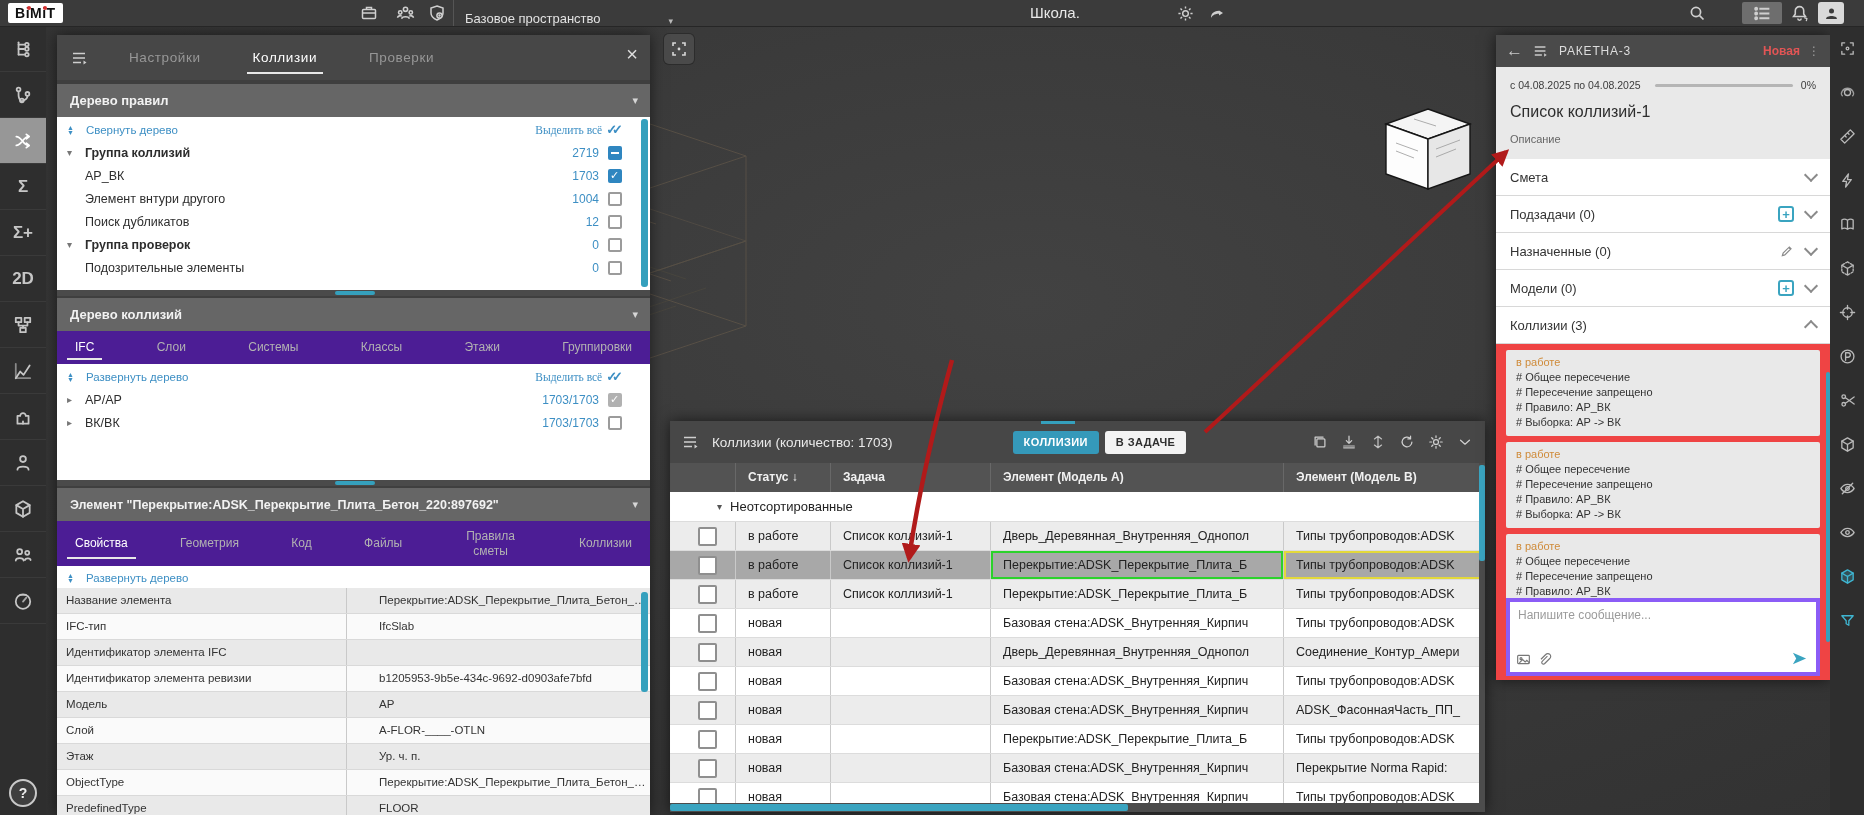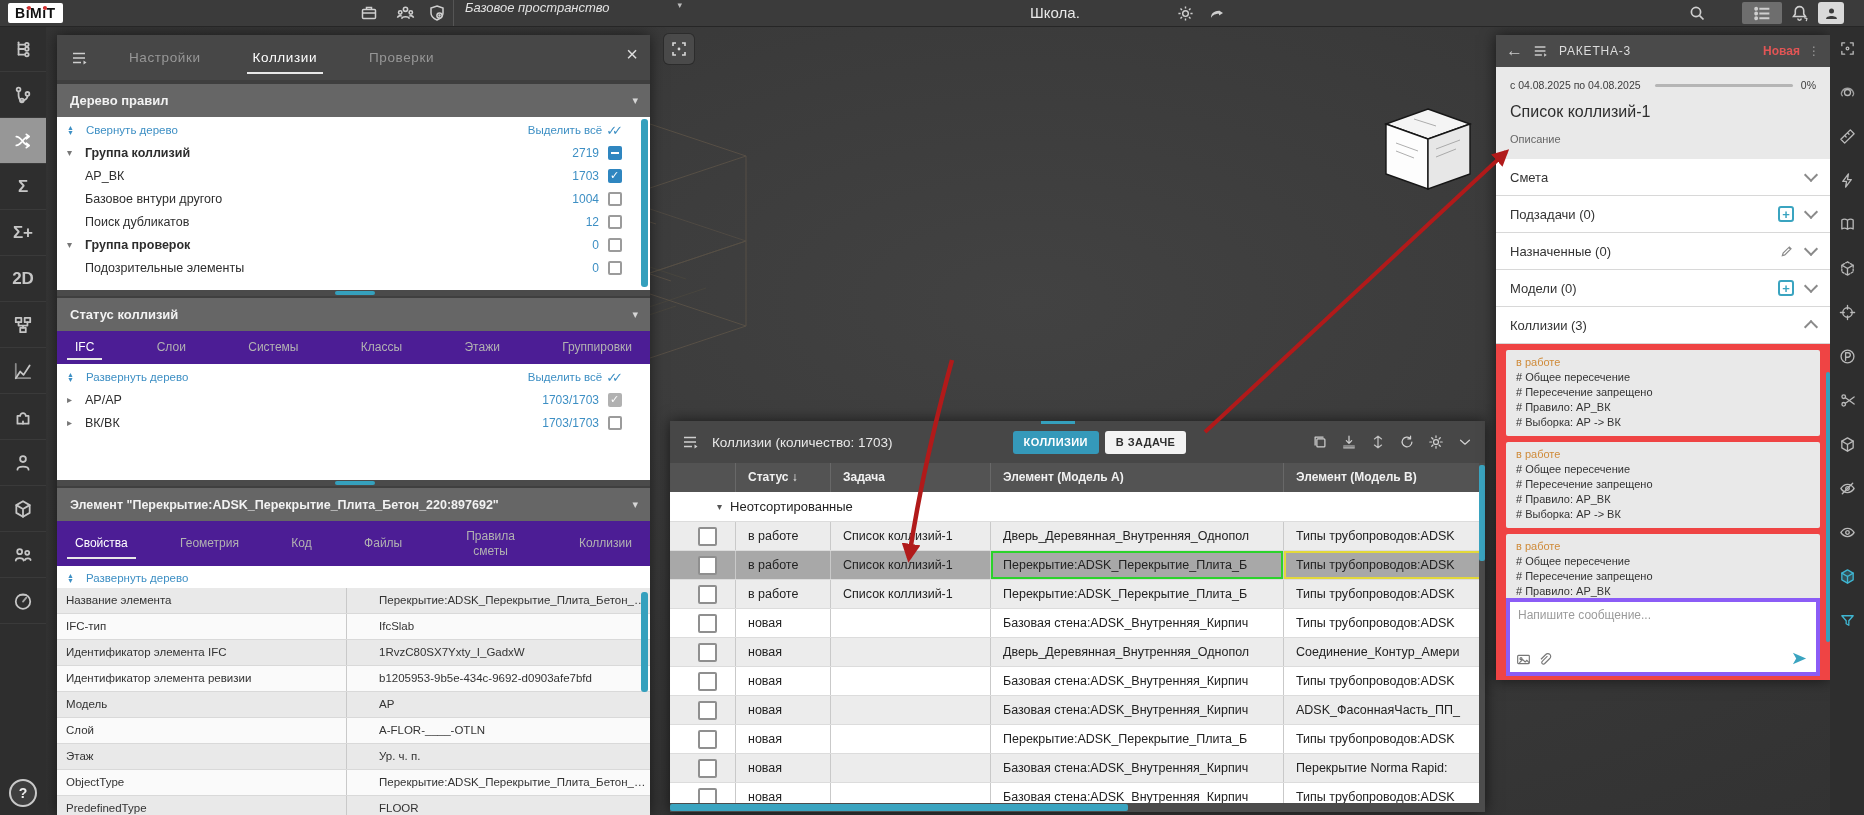--- a/index.html
+++ b/index.html
@@ -7,21 +7,21 @@
        font-family:"Liberation Sans","DejaVu Sans",sans-serif;-webkit-font-smoothing:antialiased;}
   svg{display:block}
   
   .topbar{position:absolute;left:0;top:0;width:1864px;height:26px;background:#3b3b3b;border-bottom:1px solid #262626;z-index:40;}
   .topbar .logo{position:absolute;left:8px;top:3px;height:20px;background:#fff;color:#101010;font-weight:bold;
     font-size:14px;line-height:20px;padding:0 7px;border-radius:2px;letter-spacing:.5px;cursor:pointer;}
   .logo .it{position:relative;}
   .logo .it::after{content:"";position:absolute;left:1px;top:1px;width:4px;height:4px;background:#d63030;border-radius:50%;}
   .tbtn{position:absolute;top:2px;width:26px;height:22px;display:flex;align-items:center;justify-content:center;color:#cfcfcf;cursor:pointer;}
   .tb-sep{position:absolute;left:453px;top:0;width:1px;height:26px;background:#555;}
-  .workspace{position:absolute;left:465px;top:0;height:26px;display:flex;align-items:flex-start;gap:8px;color:#e2e2e2;font-size:13px;cursor:pointer;font-style:italic;}
+  .workspace{position:absolute;left:465px;top:0;height:26px;display:flex;align-items:flex-end;gap:8px;color:#e2e2e2;font-size:13px;cursor:pointer;}
   .workspace .dd{font-size:9px;color:#bbb;margin-left:60px;}
   .tb-title{position:absolute;left:1000px;top:0;width:110px;height:26px;line-height:26px;text-align:center;color:#e8e8e8;font-size:15px;}
   .tbtn.active-ws{background:#6e6e6e;border-radius:2px;}
   .userbox{position:absolute;left:1818px;top:2px;width:26px;height:22px;background:#d9d9d9;border-radius:3px;display:flex;align-items:center;justify-content:center;color:#3b3b3b;cursor:pointer;}
   
   .left-strip{position:absolute;left:0;top:26px;width:46px;bottom:0;background:#2e2e2e;z-index:30;}
   .left-strip .tool{width:46px;height:45px;display:flex;align-items:center;justify-content:center;color:#c6c6c6;cursor:pointer;border-bottom:1px solid #3a3a3a;}
   .left-strip .tool.active{background:#979797;color:#fff;}
   .txticon{font-size:17px;font-weight:bold;}
   .help-badge{position:absolute;left:9px;bottom:8px;width:24px;height:24px;border-radius:50%;background:#3f3f3f;border:2px solid #c9c9c9;
@@ -41,21 +41,21 @@
   .ptab.active{color:#fff;}
   .ptab.active::after{content:"";position:absolute;left:-6px;right:-6px;bottom:6px;height:2px;background:#e8e8e8;}
   .close-x{position:absolute;right:12px;top:8px;font-size:20px;color:#dedede;cursor:pointer;}
   .sec-header{position:absolute;left:0;width:100%;height:33px;background:#666;color:#f2f2f2;font-size:13px;font-weight:bold;
     display:flex;align-items:center;padding-left:13px;box-sizing:border-box;cursor:pointer;}
   .sec-header .caret{position:absolute;right:12px;font-size:11px;color:#d6d6d6;font-weight:normal;}
   .sec-body{position:absolute;left:0;width:100%;background:#fff;overflow:hidden;}
   .tree-toolbar{display:flex;align-items:center;height:22px;padding:2px 10px 0 10px;}
   .updown{display:flex;flex-direction:column;line-height:5px;font-size:7px;color:#3d8fc4;margin-right:12px;cursor:pointer;}
   .blue-link{color:#3d8fc4;font-size:11.5px;cursor:pointer;}
-  .sel-all{margin-left:auto;display:flex;align-items:center;gap:4px;cursor:pointer;}
+  .sel-all{margin-left:auto;display:flex;align-items:center;gap:4px;cursor:pointer;font-family:Liberation Serif, serif;}
   .dblcheck{color:#3d8fc4;font-size:13px;letter-spacing:-5px;margin-right:22px;font-weight:bold;}
   .trow{display:flex;align-items:center;height:23px;padding:0 10px;font-size:12.5px;color:#2d2d2d;}
   .trow .arr{width:16px;color:#777;font-size:10px;}
   .trow .lbl{margin-left:2px;}
   .trow.bold .lbl{font-weight:bold;}
   .trow .cnt{margin-left:auto;color:#3d8fc4;font-size:12px;}
   .cb{width:14px;height:14px;border-radius:2px;margin-left:9px;margin-right:18px;box-sizing:border-box;position:relative;cursor:pointer;flex:none;}
   .cb.empty{border:2px solid #9b9b9b;background:#fff;}
   .cb.checked{background:#2f86c0;}
   .cb.indeterminate{background:#2f86c0;}
@@ -491,21 +491,21 @@
             <span class="cb indeterminate"></span>
           </div>
           <div class="trow">
             <span class="arr"></span>
             <span class="lbl">АР_ВК</span>
             <span class="cnt">1703</span>
             <span class="cb checked"></span>
           </div>
           <div class="trow">
             <span class="arr"></span>
-            <span class="lbl">Базовое внтури другого</span>
+            <span class="lbl">Элемент внтури другого</span>
             <span class="cnt">1004</span>
             <span class="cb empty"></span>
           </div>
           <div class="trow">
             <span class="arr"></span>
             <span class="lbl">Поиск дубликатов</span>
             <span class="cnt">12</span>
             <span class="cb empty"></span>
           </div>
           <div class="trow bold">
@@ -521,21 +521,21 @@
             <span class="cb empty"></span>
           </div>
         </div>
       <div class="vscroll" style="top:2px;height:168px"></div>
     </div>
     <div class="hscroll" style="top:255px">
         <div class="thumb"></div>
       </div>
 
     <div class="sec-header" style="top:263px">
-      <span>Статус коллизий</span>
+      <span>Дерево коллизий</span>
       <span class="caret">▾</span>
     </div>
     <div class="sub-tabs" style="top:296px" id="ctTabs">
         <span class="stab active">IFC</span>
         <span class="stab">Слои</span>
         <span class="stab">Системы</span>
         <span class="stab">Классы</span>
         <span class="stab">Этажи</span>
         <span class="stab">Группировки</span>
       </div>
@@ -594,21 +594,20 @@
           <div class="prop-row">
             <span class="pl">Название элемента</span>
             <span class="pv">Перекрытие:ADSK_Перекрытие_Плита_Бетон_220:897692</span>
           </div>
           <div class="prop-row">
             <span class="pl">IFC-тип</span>
             <span class="pv">IfcSlab</span>
           </div>
           <div class="prop-row">
             <span class="pl">Идентификатор элемента IFC</span>
-            <span class="pv">1RvzC80SX7Yxty_I_GadxW</span>
           </div>
           <div class="prop-row">
             <span class="pl">Идентификатор элемента ревизии</span>
             <span class="pv">b1205953-9b5e-434c-9692-d0903afe7bfd</span>
           </div>
           <div class="prop-row">
             <span class="pl">Модель</span>
             <span class="pv">АР</span>
           </div>
           <div class="prop-row">

